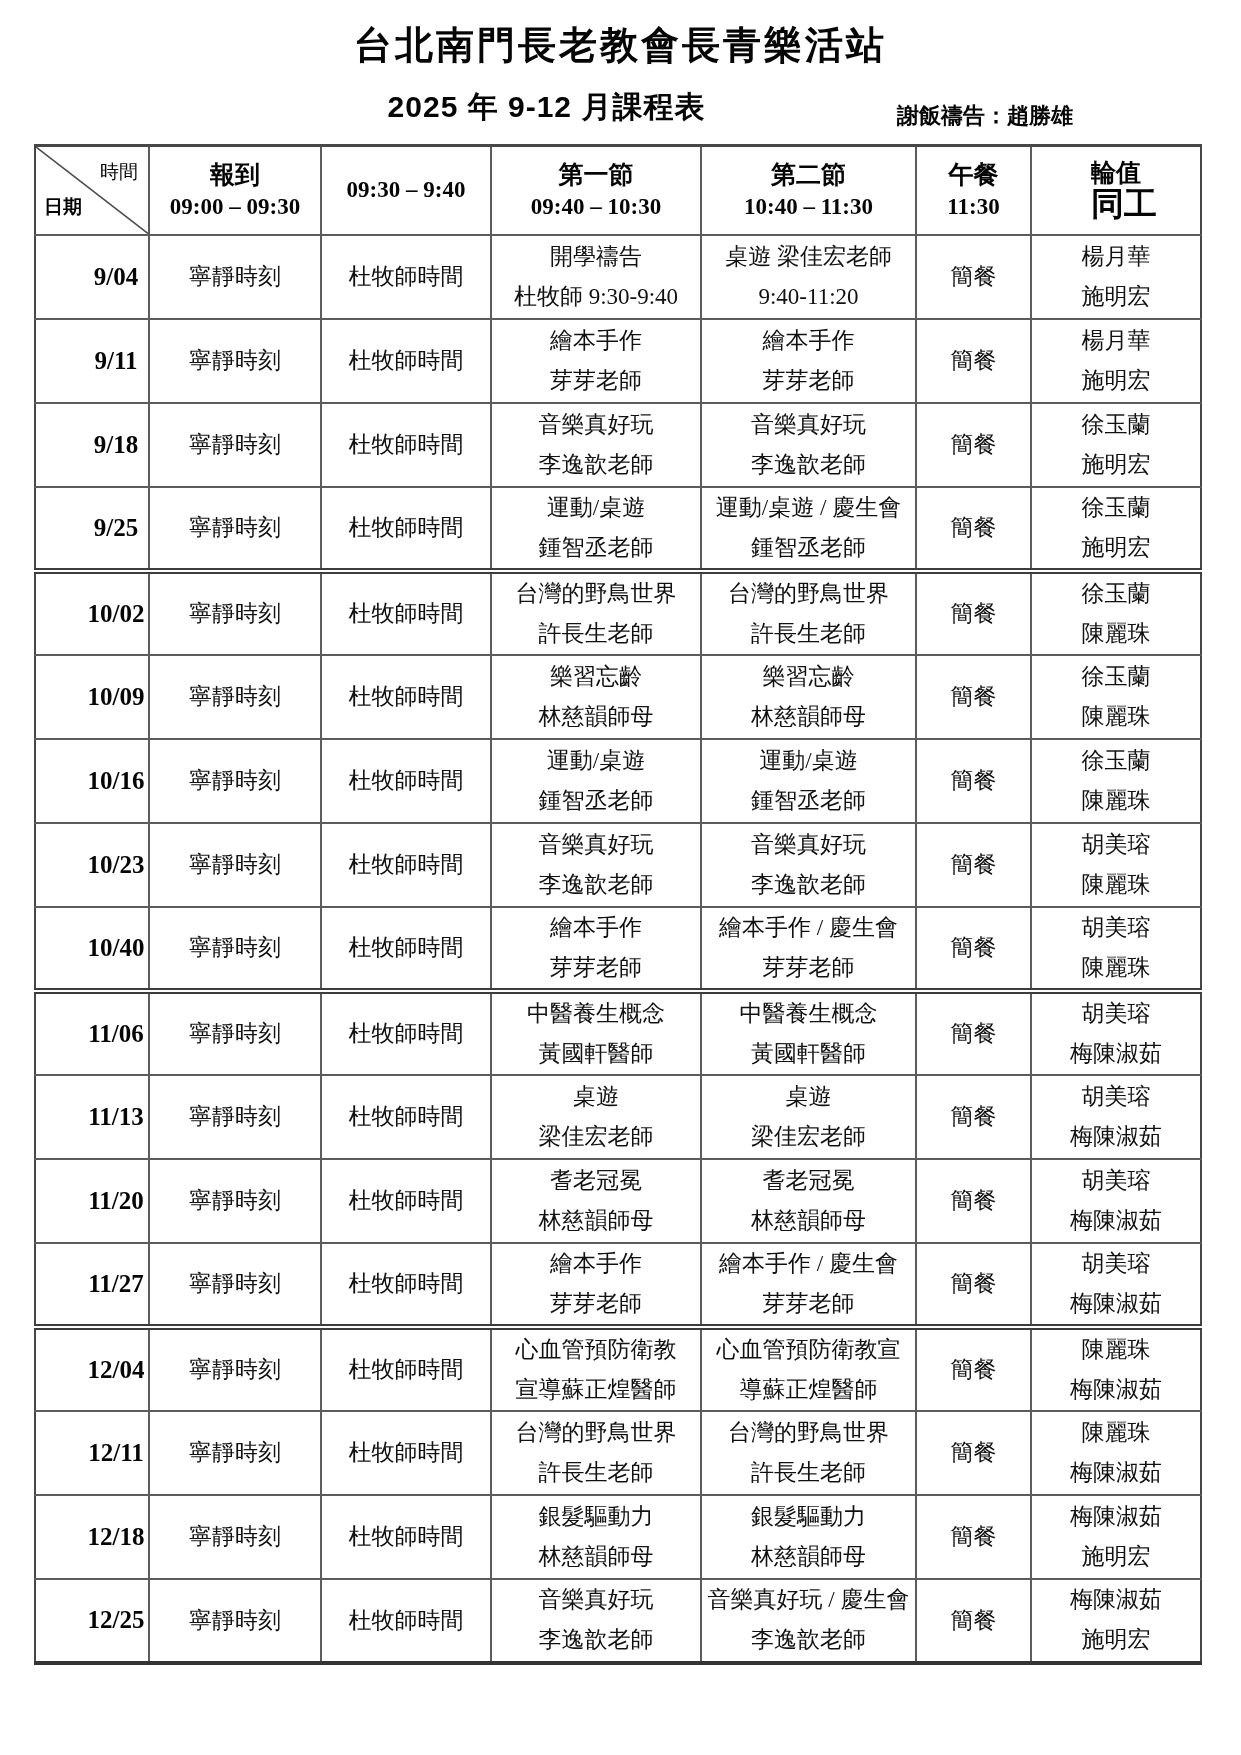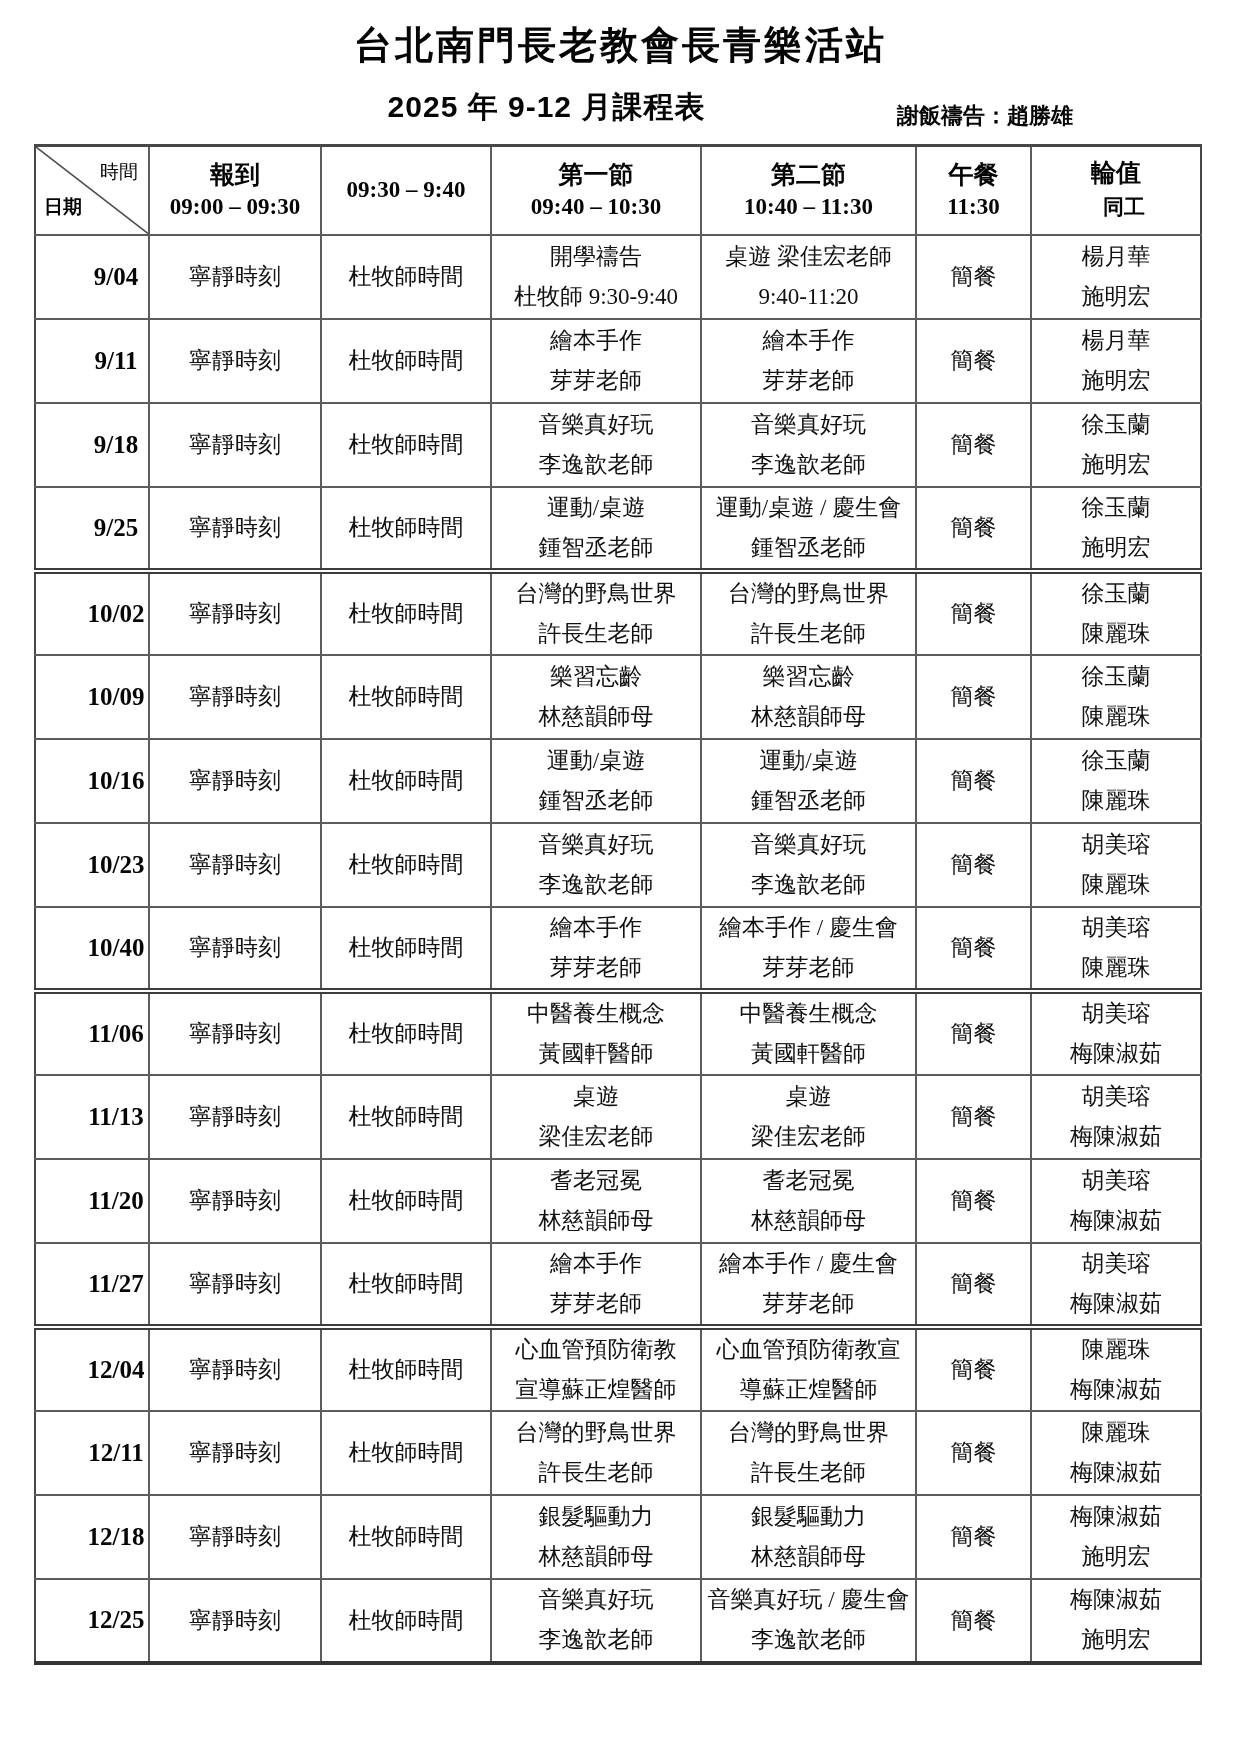--- a/index.html
+++ b/index.html
@@ -52,22 +52,22 @@
   
   th .h-title {
     font-family:"Liberation Sans","DejaVu Sans",sans-serif;
     font-weight:bold; font-size:25px; line-height:34px; color:#050505;
   }
   th .h-time {
     font-family:"Liberation Serif","DejaVu Serif",serif;
     font-weight:bold; font-size:23px; line-height:32px; color:#050505;
   }
   th.duty-head .h-time {
-    font-family:Liberation Serif, serif;
-    font-size:21px; line-height:36px;padding-left:16px;
+    font-family:Liberation Mono, monospace;
+    font-size:33px; line-height:36px;padding-left:16px;
   }
 
   
   th.diag { position:relative; }
   th.diag svg { position:absolute; left:0; top:0; width:100%; height:100%; }
   .diag-time {
     position:absolute; top:12px; right:10px;
     font-family:"Liberation Sans","DejaVu Sans",sans-serif;
     font-weight:normal; font-size:19px; color:#050505;
   }

